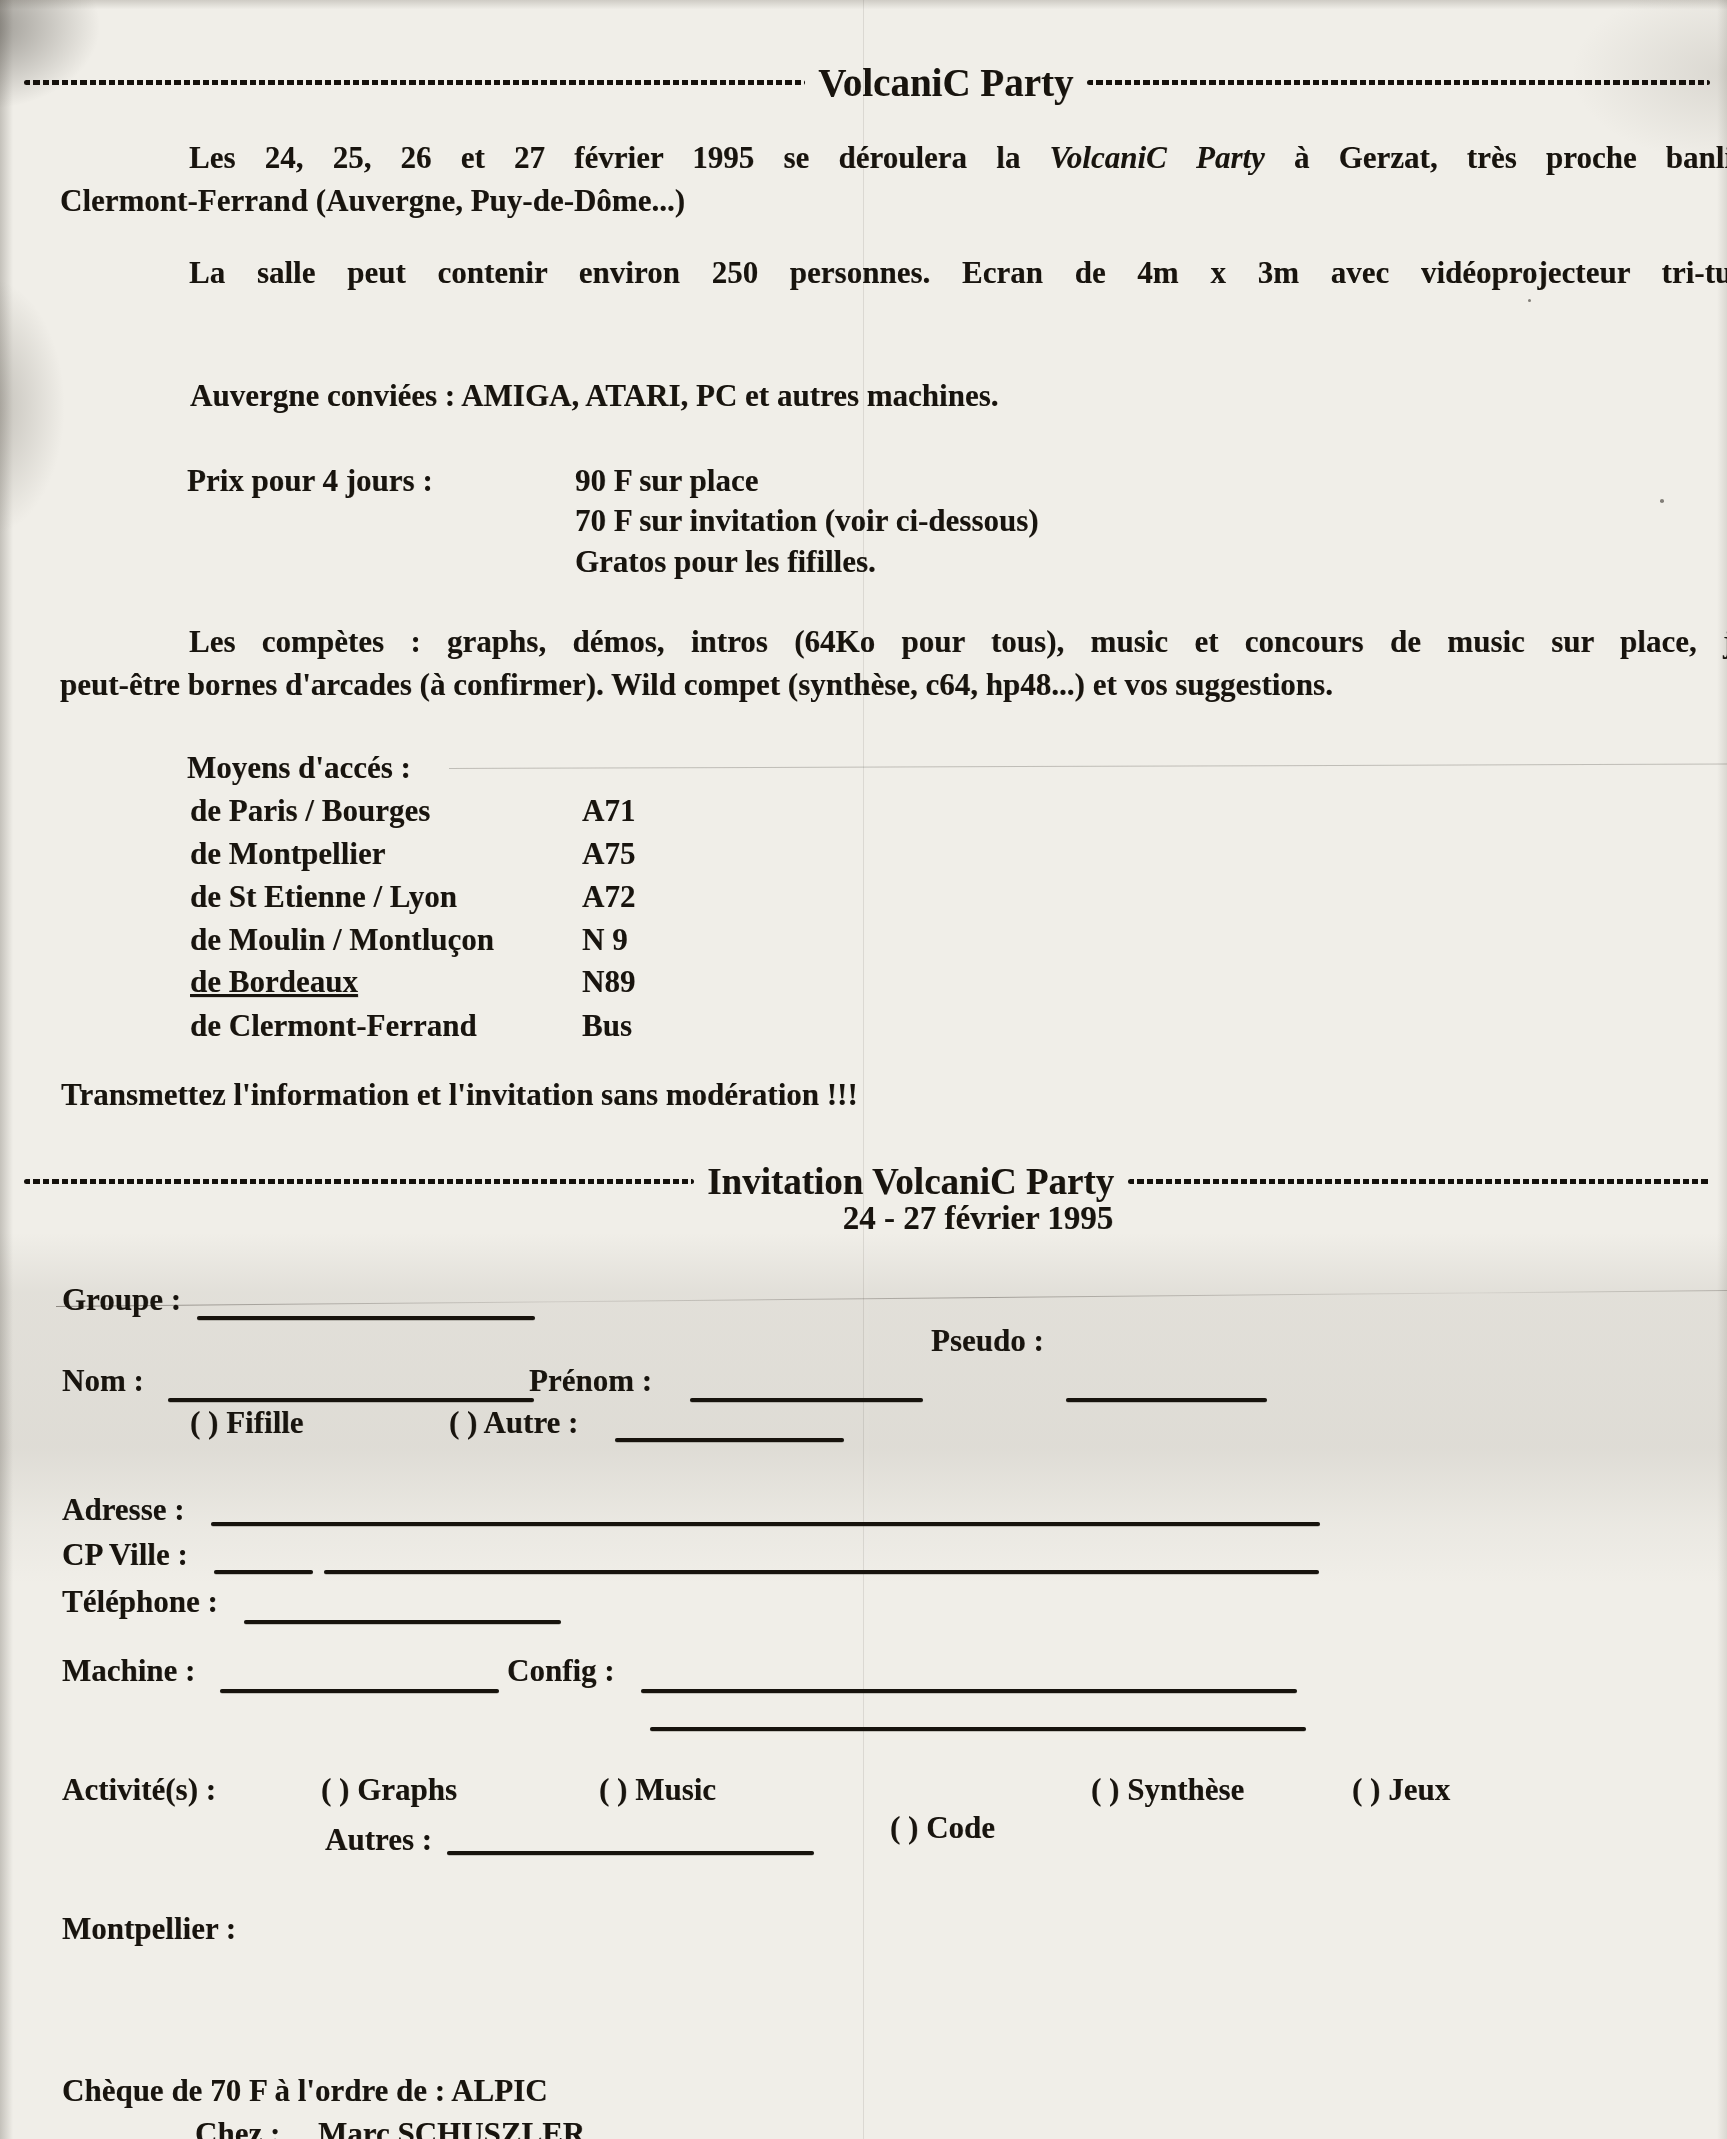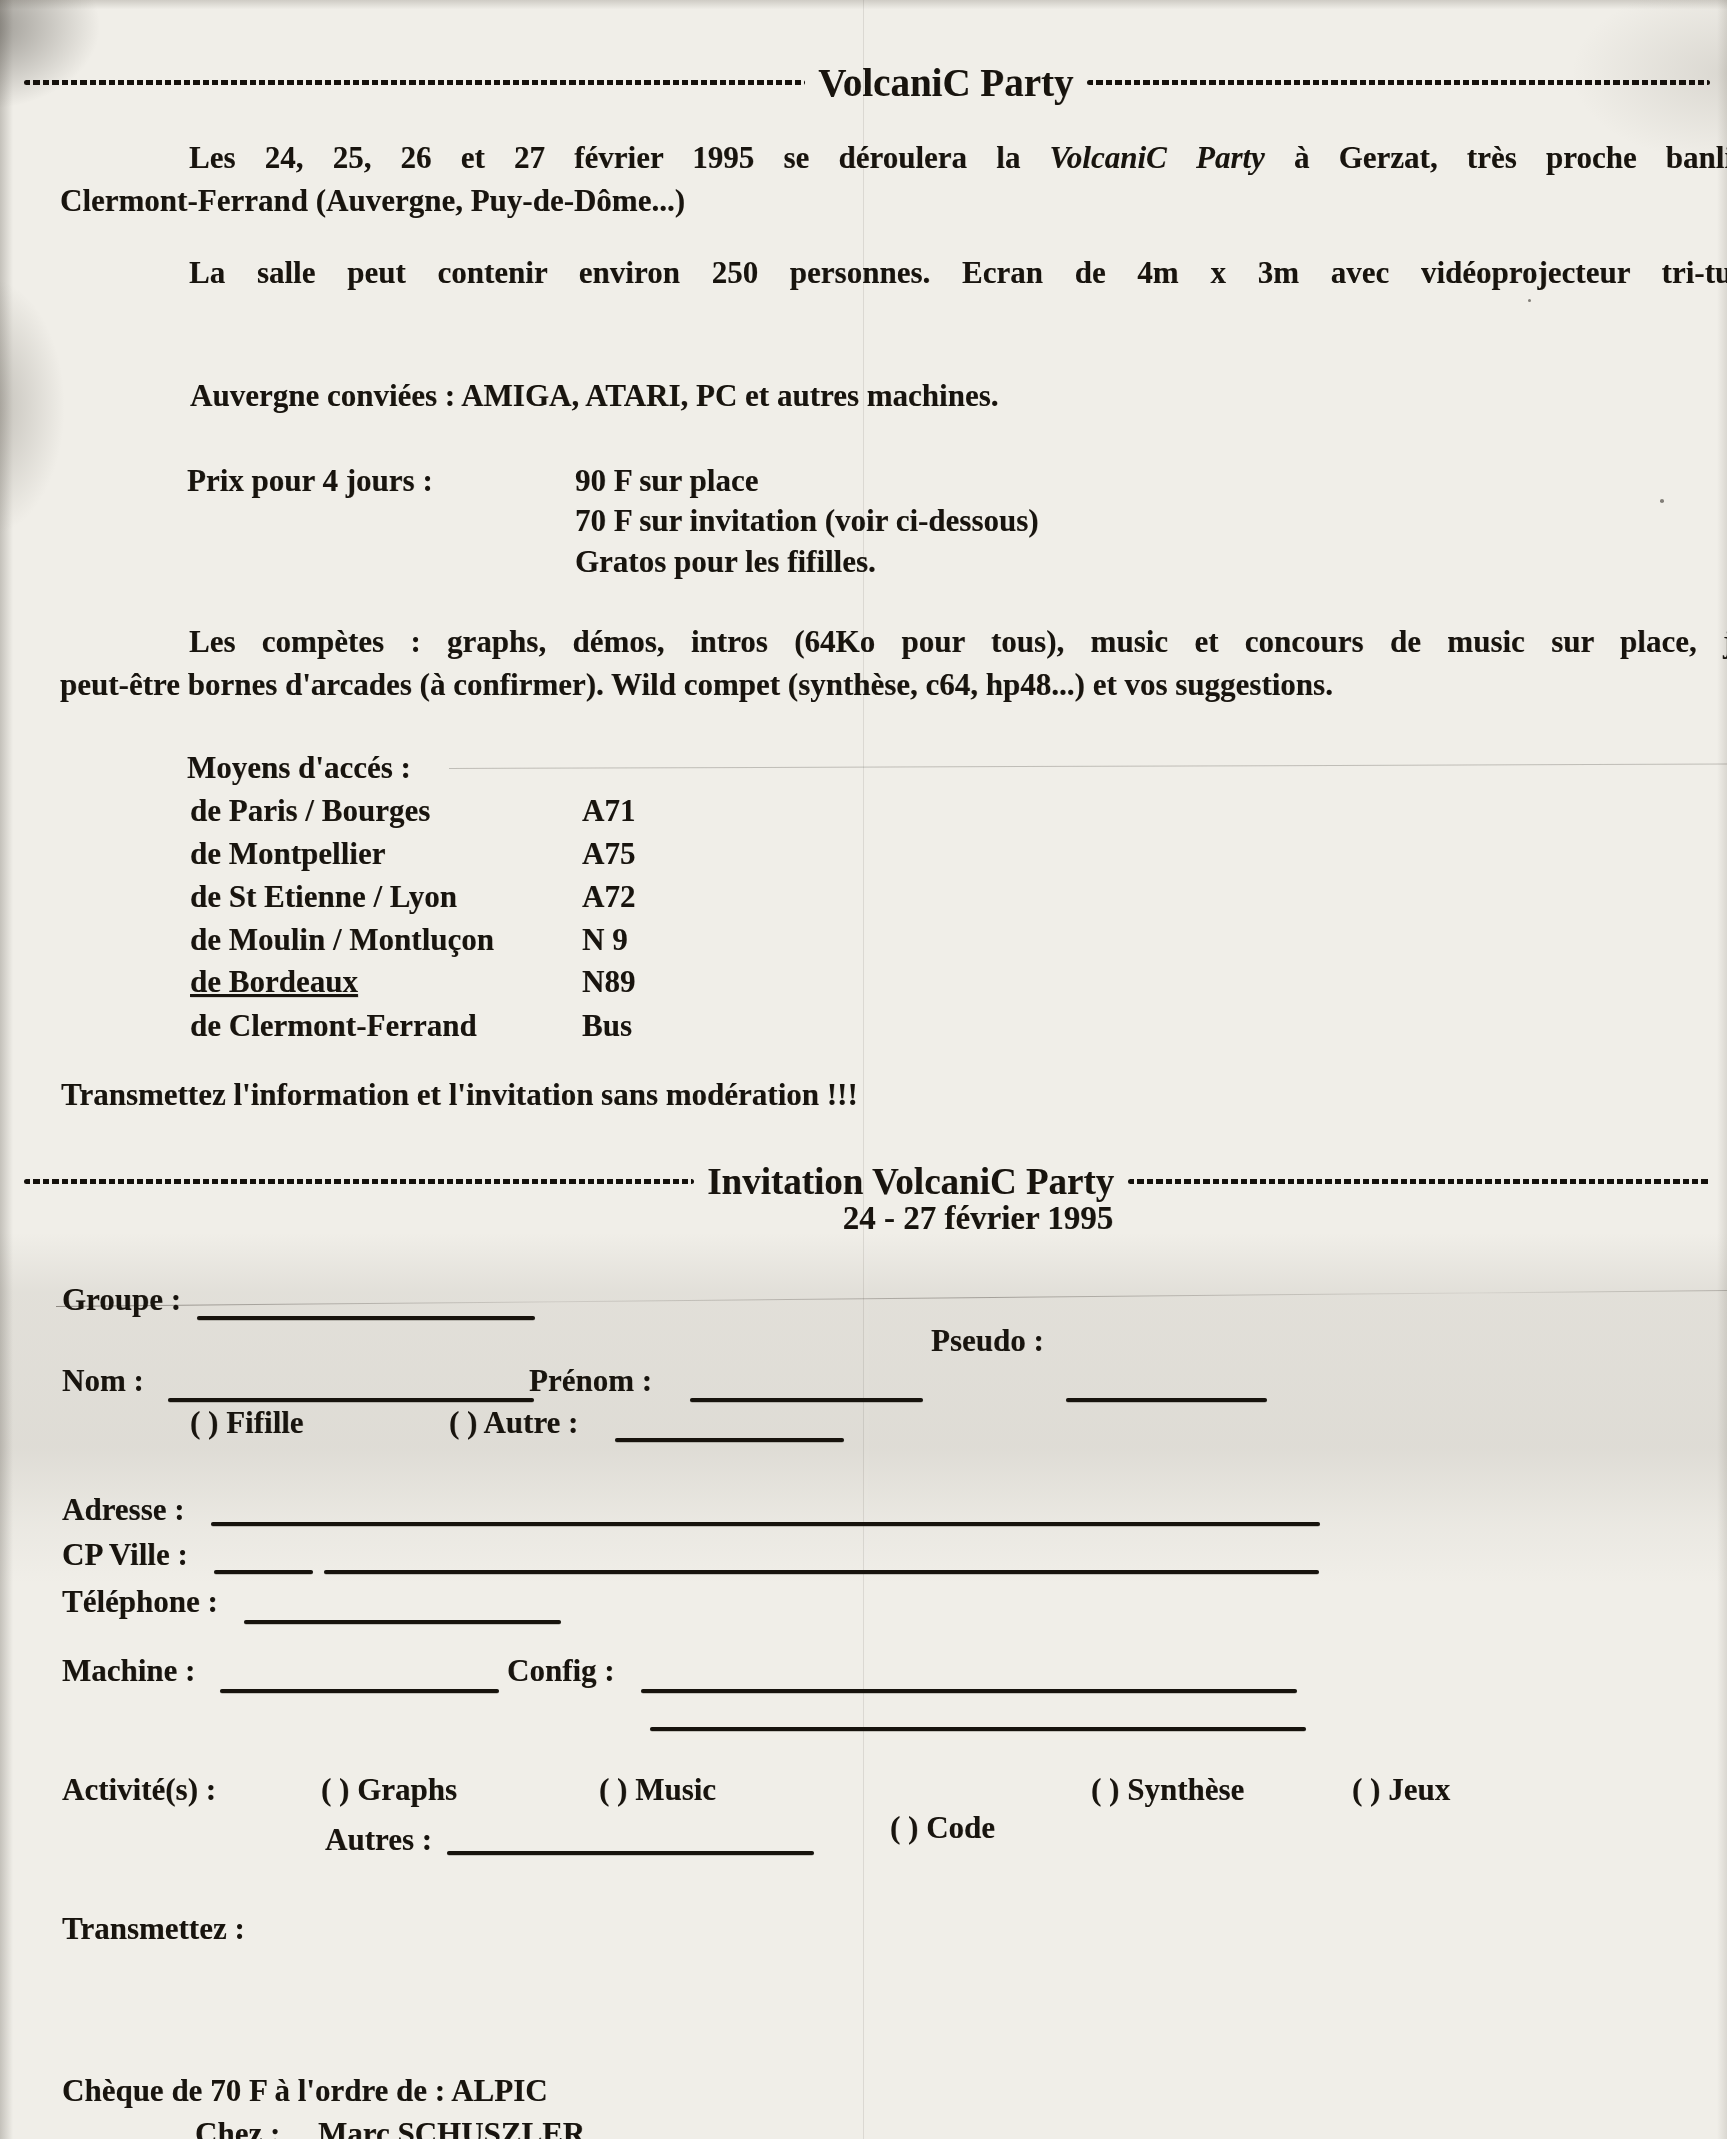--- a/index.html
+++ b/index.html
@@ -119,20 +119,20 @@
 
   <div class="t" style="left:62px;top:1774px;">Activité(s) :</div>
   <div class="t" style="left:321px;top:1774px;">( ) Graphs</div>
   <div class="t" style="left:579px;top:1774px;margin-left:20px;">( ) Music</div>
   <div class="t" style="left:842px;top:1812px;margin-left:48px;">( ) Code</div>
   <div class="t" style="left:1091px;top:1774px;">( ) Synthèse</div>
   <div class="t" style="left:1352px;top:1774px;">( ) Jeux</div>
   <div class="t" style="left:325px;top:1824px;">Autres :</div>
   <div class="uline" style="left:447px;top:1851px;width:367px;"></div>
 
-  <div class="t" style="left:62px;top:1913px;">Transmettez :</div>
+  <div class="t" style="left:62px;top:1913px;">Montpellier :</div>
 
   <div class="t" style="left:62px;top:2075px;">Chèque de 70 F à l'ordre de : ALPIC</div>
   <div class="t" style="left:195px;top:2118px;">Chez :</div>
   <div class="t" style="left:318px;top:2118px;">Marc SCHUSZLER</div>
 
 </div>
 
 
 </body></html>

